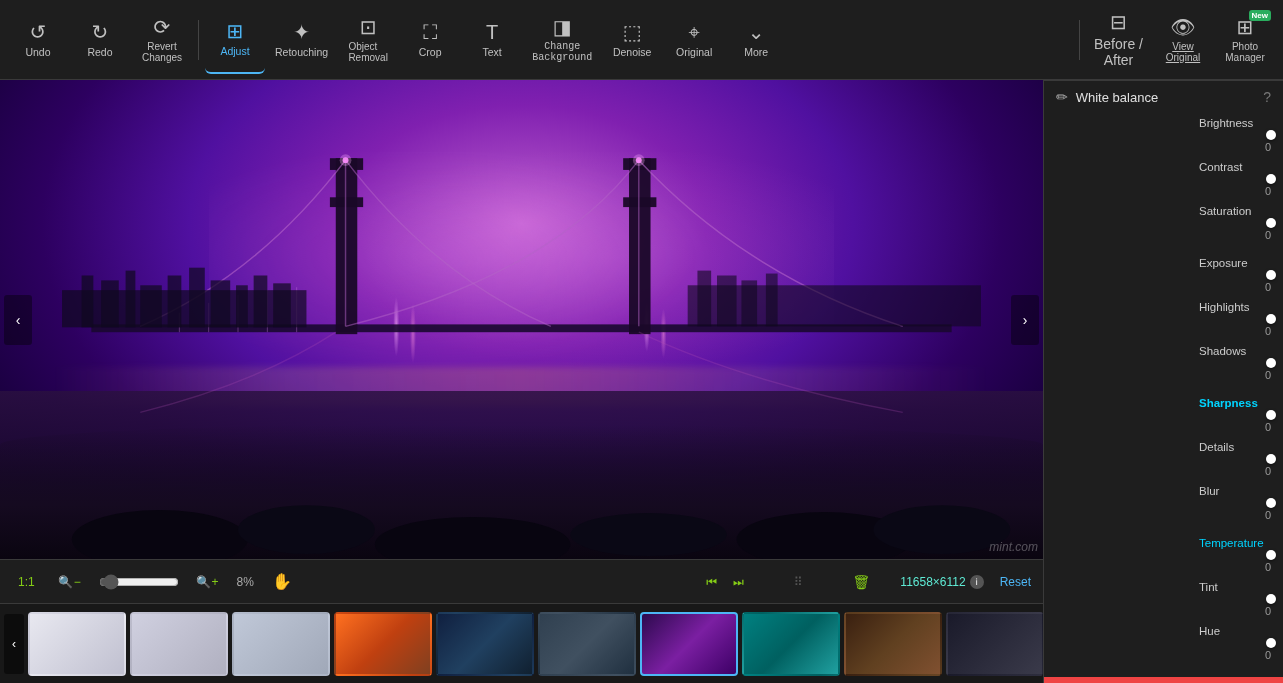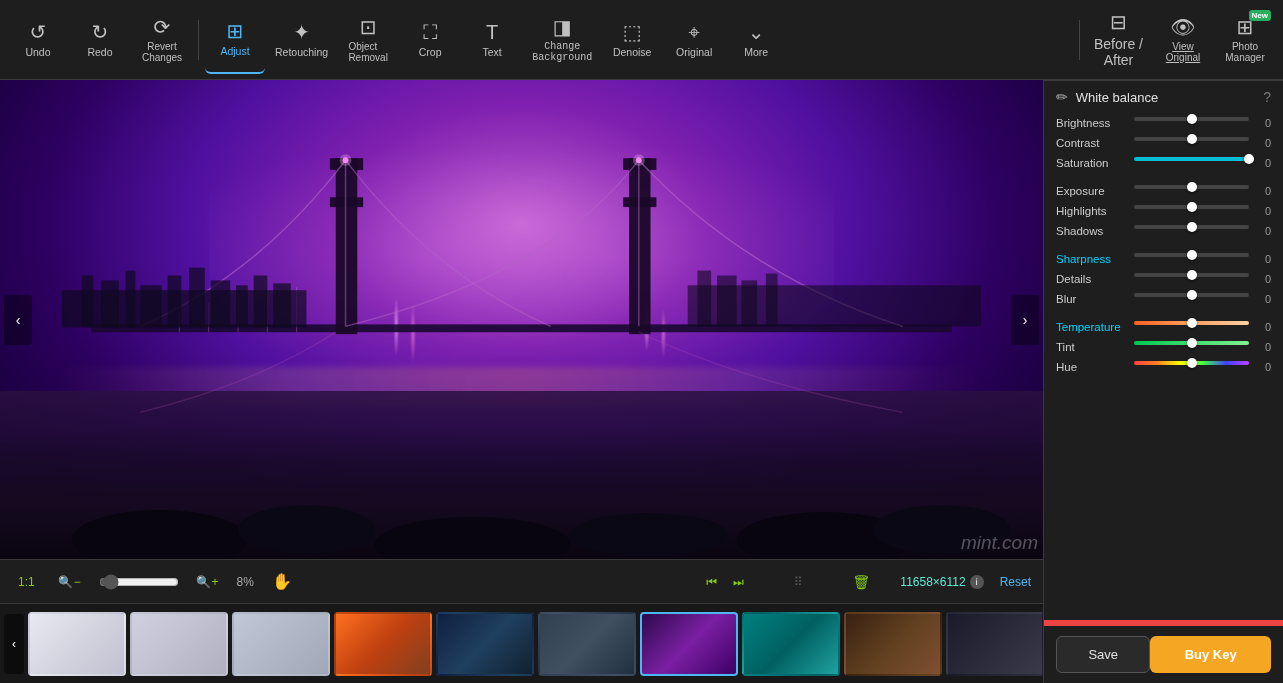--- a/index.html
+++ b/index.html
@@ -282,23 +282,24 @@
     .section-header .help-icon {
       margin-left: auto;
       color: #777;
       cursor: pointer;
       font-size: 14px;
     }
     .pencil-icon { font-size: 14px; color: #aaa; }
 
     .slider-row {
       display: flex;
-      align-items: flex-start;
+      align-items: flex-end;
       margin-bottom: 8px;
       gap: 6px;
+      flex-direction: column;
     }
     .slider-label {
       font-size: 11.5px;
       color: #ccc;
       width: 72px;
       flex-shrink: 0;
     }
     .slider-track {
       flex: 1;
       height: 4px;
@@ -382,21 +383,21 @@
 
     
     .sharpness-row .slider-label { color: #00d4ff; }
 
     
     .watermark {
       position: absolute;
       bottom: 5px;
       right: 5px;
       color: rgba(255,255,255,0.3);
-      font-size: 19px;
+      font-size: 12px;
       font-style: italic;
       pointer-events: none;
     }
 
     
     .right-panel::-webkit-scrollbar { width: 4px; }
     .right-panel::-webkit-scrollbar-track { background: #1e1e1e; }
     .right-panel::-webkit-scrollbar-thumb { background: #444; border-radius: 2px; }
   </style>
 </head>
@@ -664,21 +665,21 @@
         <span class="slider-label">Shadows</span>
         <div class="slider-track">
           <div class="slider-thumb"></div>
         </div>
         <span class="slider-value">0</span>
       </div>
 
       <div style="height:8px;"></div>
 
       <div class="slider-row sharpness-row">
-        <span class="slider-label" style="color:#00d4ff;">Sharpness</span>
+        <span class="slider-label" style="color:#00d4ff;font-weight:bold;">Sharpness</span>
         <div class="slider-track">
           <div class="slider-thumb"></div>
         </div>
         <span class="slider-value">0</span>
       </div>
 
       <div class="slider-row">
         <span class="slider-label">Details</span>
         <div class="slider-track">
           <div class="slider-thumb"></div>

